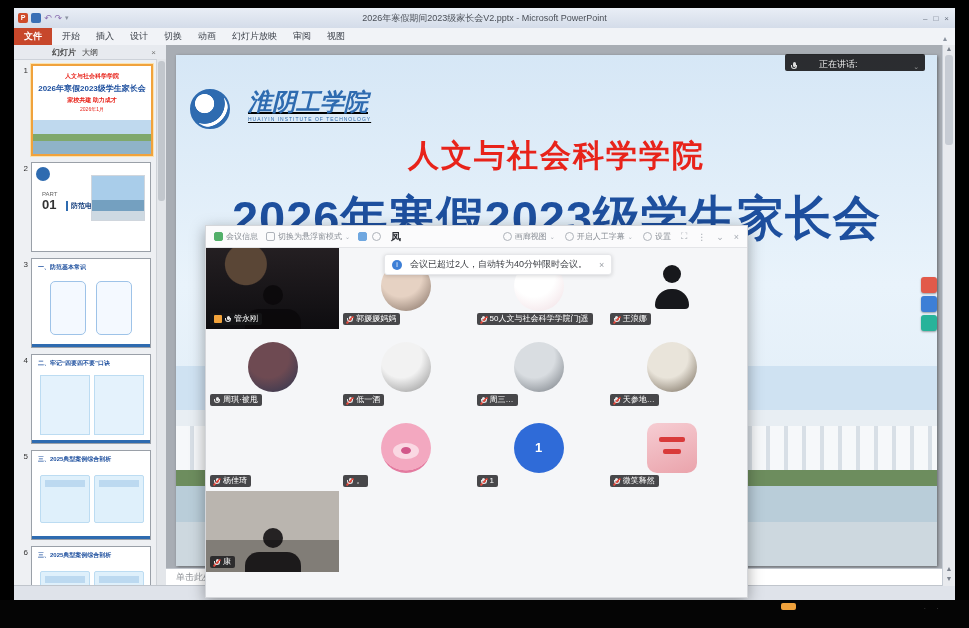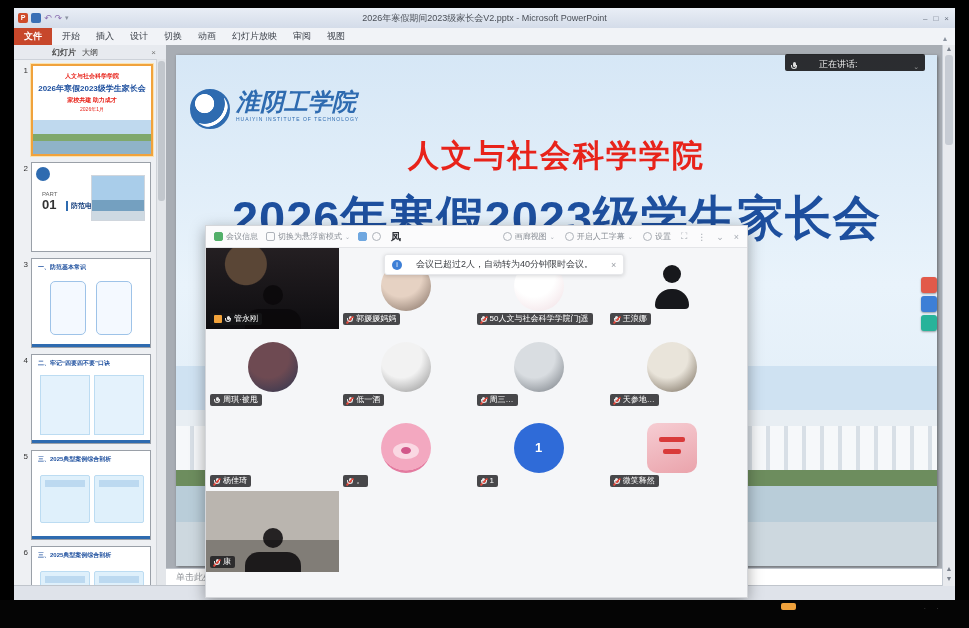--- a/index.html
+++ b/index.html
@@ -49,21 +49,21 @@
     background:linear-gradient(#a9cdea 0 55%,#74a0c0 55% 80%,#cdd9e2 80% 100%);border:1px solid #d0d6dd;}
   .phone{position:absolute;top:22px;width:34px;height:52px;border:1px solid #9ec3e8;border-radius:5px;background:#f4f9ff;}
   .case-box{position:absolute;top:24px;width:48px;height:46px;background:#dff0fb;border:1px solid #bcdcf2;border-radius:2px;}
   .case-box::before{content:"";display:block;margin:4px 4px 0 4px;height:7px;background:#bcd9f0;}
   .col-box{position:absolute;top:20px;width:48px;height:58px;background:#e4f2fc;border:1px solid #bcdcf2;}
   #panel-scroll{position:absolute;right:0;top:14px;width:9px;bottom:0;background:#e3e6ea;border-left:1px solid #cfd3d8;}
   #panel-scroll .pthumb{position:absolute;left:1px;right:1px;top:2px;height:140px;background:#c2c7cd;border-radius:3px;}
   
   #slidearea{position:absolute;left:152px;top:37px;right:12px;bottom:32px;background:#a8adb4;}
   #slide{position:absolute;left:10px;top:10px;right:6px;bottom:2px;background:linear-gradient(#d6e7f6,#e9f3fb 45%,#dce9f4);box-shadow:1px 1px 3px rgba(0,0,0,.4);overflow:hidden;}
-  #logo{position:absolute;left:14px;top:34px;display:flex;align-items:flex-start;gap:6px;}
+  #logo{position:absolute;left:14px;top:34px;display:flex;align-items:flex-start;gap:18px;text-decoration:underline;}
   #logo .lcirc{width:36px;height:36px;border-radius:50%;background:radial-gradient(circle at 35% 35%,#fff 0 28%,#2e6bb0 30% 60%,#fff 62% 70%,#2e6bb0 72%);border:2px solid #2e6bb0;}
   #logo .lcn{font-family:"DejaVu Serif",serif;font-style:italic;font-weight:bold;font-size:24px;color:#2e6bb0;line-height:26px;}
   #logo .len{font-size:5px;letter-spacing:1px;color:#2e6bb0;margin-top:1px;}
   #s-heading{position:absolute;left:0;right:0;top:80px;text-align:center;font-size:31px;font-weight:900;color:#e8231a;letter-spacing:2px;}
   #s-title{position:absolute;left:0;right:0;top:132px;text-align:center;font-size:47px;font-weight:900;color:#1d4f9e;letter-spacing:1px;white-space:nowrap;}
   #campus{position:absolute;left:0;right:0;bottom:0;height:200px;
     background:linear-gradient(#cfe2f2 0 22%,#e8eef3 22% 30%,#f2f4f6 30% 52%,#6d8d5e 52% 60%,#b9cdd9 60% 78%,#cdd8df 78% 100%);}
   #campus::before{content:"";position:absolute;left:0;right:0;top:30%;height:22%;
     background:repeating-linear-gradient(90deg,#f6f8fa 0 14px,#d8dfe6 14px 18px);}
   
@@ -120,21 +120,21 @@
   .vid .fig::before{content:"";position:absolute;left:50%;top:0;transform:translateX(-50%);width:20px;height:20px;border-radius:50%;background:rgba(10,8,10,.85);}
   .vid .fig::after{content:"";position:absolute;left:50%;bottom:-6px;transform:translateX(-50%);width:56px;height:26px;border-radius:14px 14px 0 0;background:rgba(10,8,10,.85);}
   .badge{position:absolute;left:4px;bottom:4px;max-width:128px;background:rgba(22,22,24,.78);border-radius:2px;
     color:#fff;font-size:8px;line-height:12px;padding:0 4px;display:flex;align-items:center;white-space:nowrap;overflow:hidden;}
   .bmic{position:relative;width:6px;height:9px;margin-right:3px;flex:none;}
   .bmic::before{content:"";position:absolute;left:1.5px;top:1px;width:3px;height:4px;background:#e6e6e6;border-radius:1.5px;}
   .bmic::after{content:"";position:absolute;left:0;top:3px;width:6px;height:4px;border:1px solid #e6e6e6;border-top:none;border-radius:0 0 3px 3px;box-sizing:border-box;}
   .bmic.muted i{position:absolute;left:-2px;top:4px;width:10px;height:2px;background:#e2473b;transform:rotate(-45deg);border-radius:1px;}
   .hostic{width:8px;height:8px;background:#f2a33c;border-radius:1px;margin-right:3px;flex:none;}
   #mbanner{position:absolute;left:178px;top:28px;height:19px;background:#fff;border:1px solid #e6e7ea;border-radius:3px;
-    box-shadow:0 1px 4px rgba(0,0,0,.15);display:flex;align-items:center;gap:14px;padding:0 7px;font-size:9px;color:#3a3d42;z-index:5;white-space:nowrap;}
+    box-shadow:0 1px 4px rgba(0,0,0,.15);display:flex;align-items:center;gap:8px;padding:0 7px;font-size:9px;color:#3a3d42;z-index:5;white-space:nowrap;}
   #mbanner .info{width:10px;height:10px;border-radius:50%;background:#3d7fd6;color:#fff;font-size:7px;line-height:10px;text-align:center;flex:none;}
   #mbanner .bx{color:#9a9ea5;margin-left:4px;font-size:9px;}
 </style>
 </head>
 <body>
 
 <div id="stage">
   <div id="win">
 
     <div id="titlebar">

